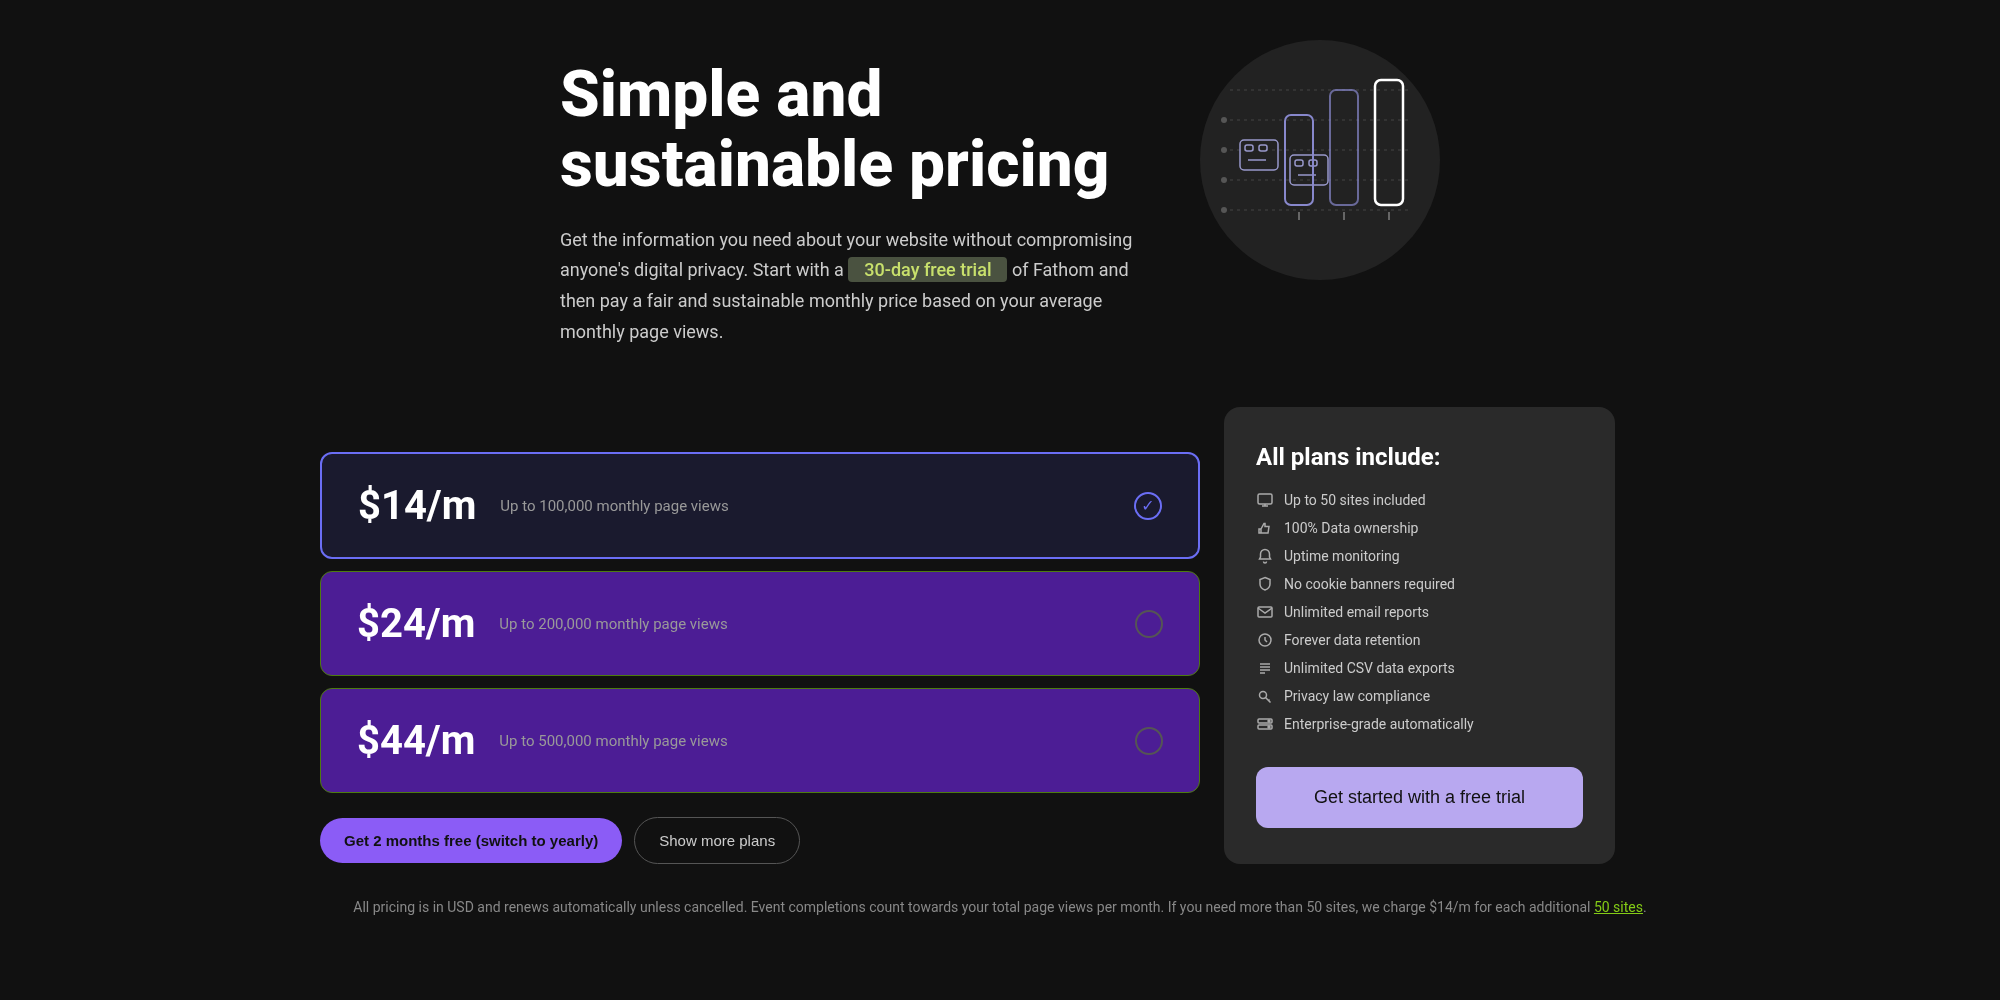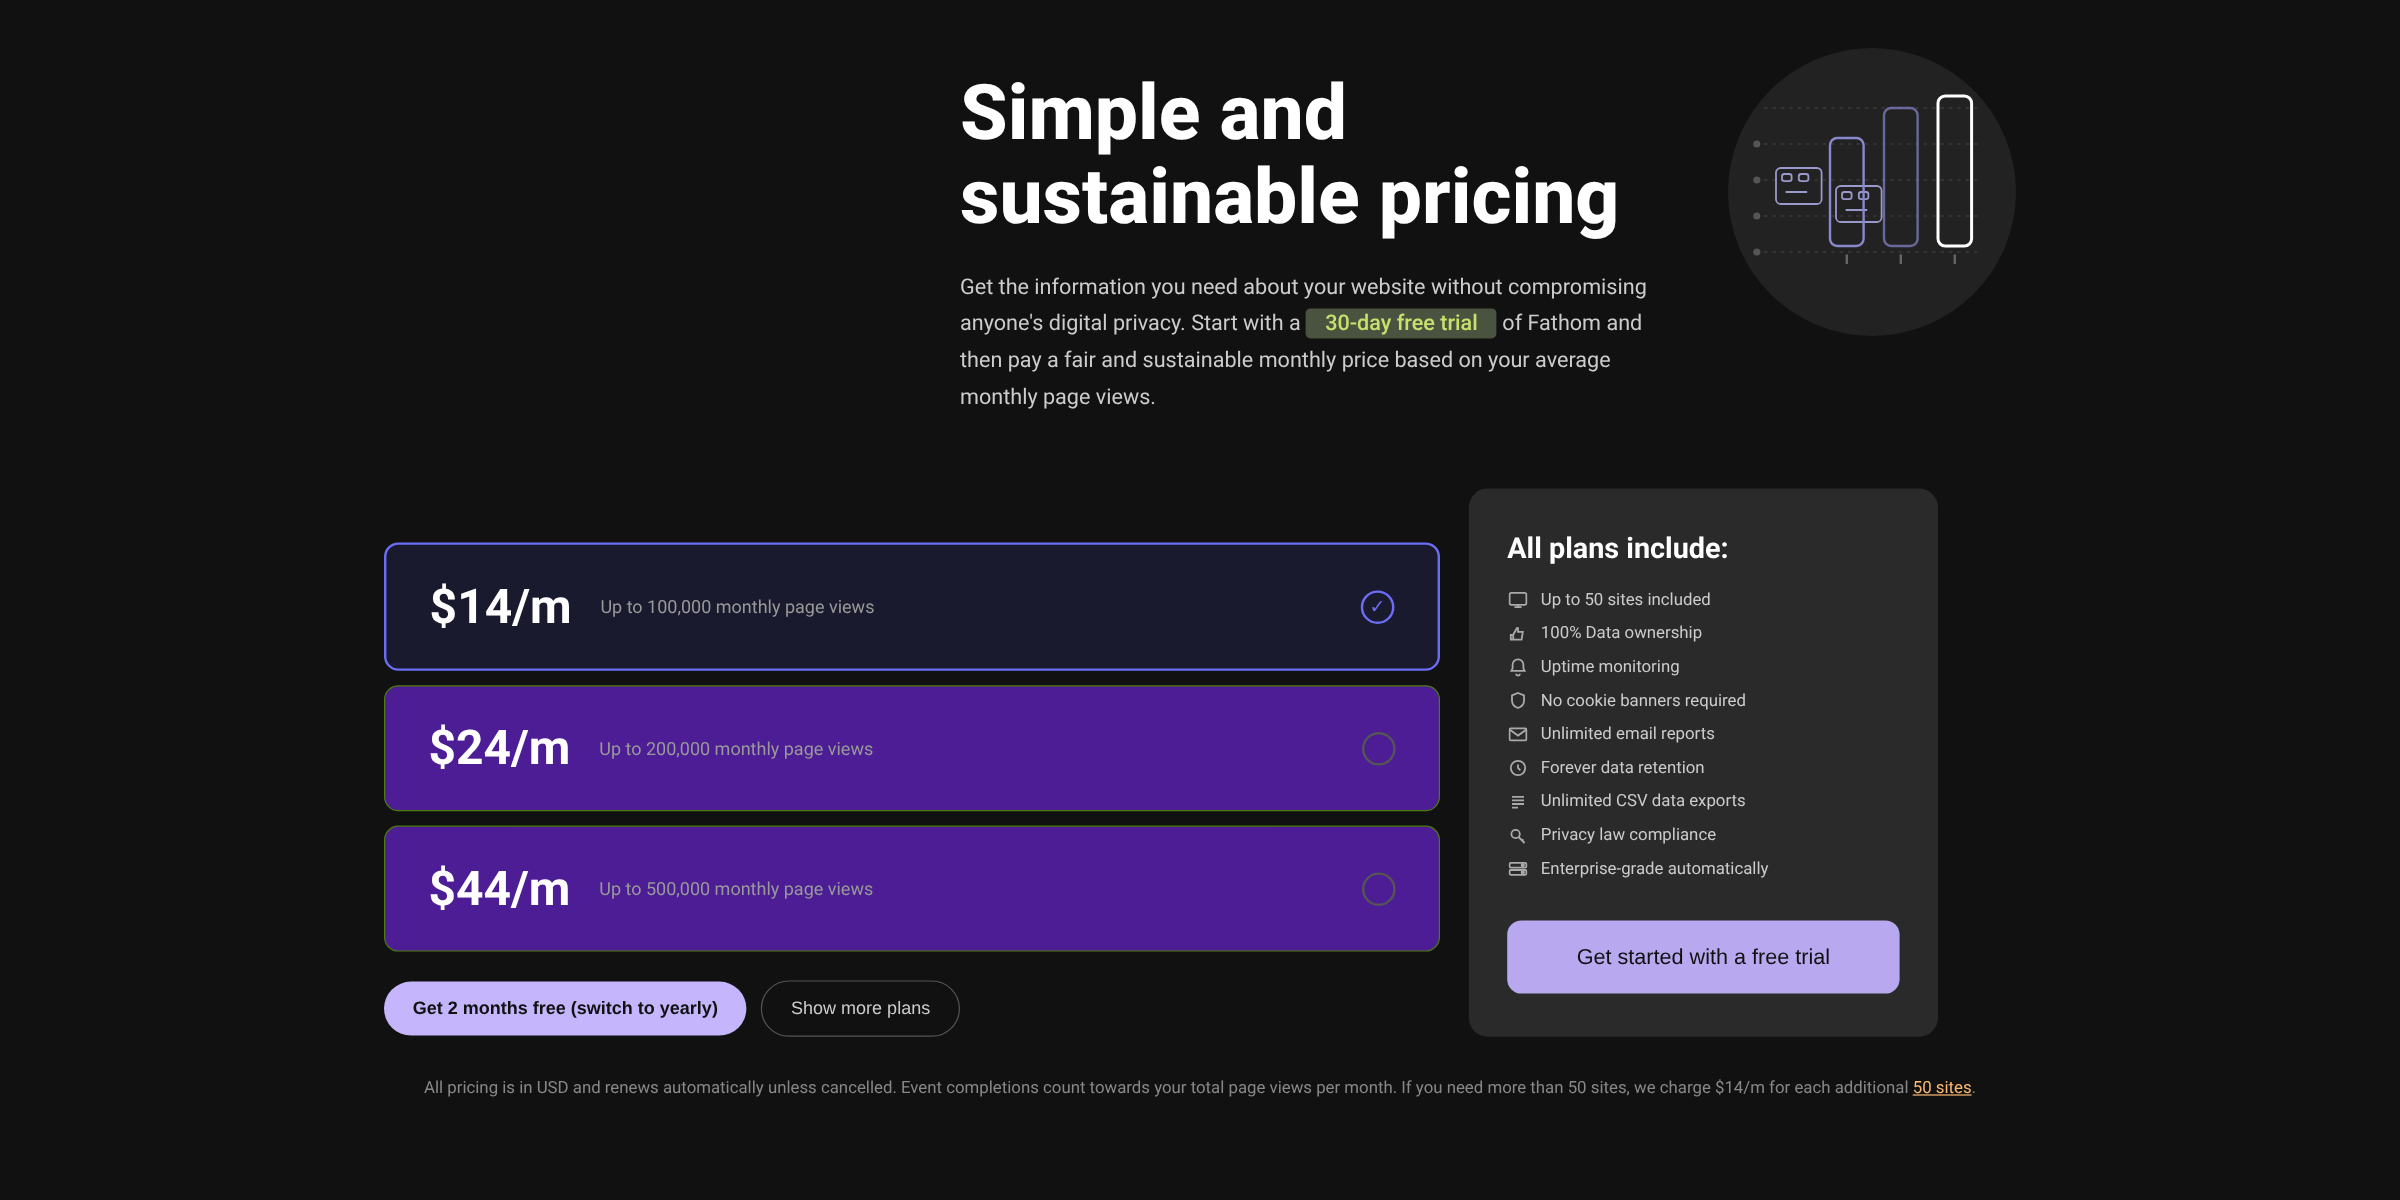--- a/index.html
+++ b/index.html
@@ -10,21 +10,21 @@
       min-height: 1000px;
       width: 2000px;
       overflow-x: hidden;
     }
     .page-wrapper {
       max-width: 2000px;
       padding: 60px 320px 40px 320px;
     }
     .hero-section {
       display: flex;
-      justify-content: flex-end;
+      justify-content: center;
       align-items: flex-start;
       margin-bottom: 60px;
     }
     .hero-text {
       max-width: 600px;
     }
     .hero-title {
       font-size: 64px;
       font-weight: 800;
       line-height: 1.1;
@@ -122,21 +122,21 @@
       font-size: 16px;
       color: #6b6ef5;
     }
     .plans-actions {
       display: flex;
       gap: 12px;
       margin-top: 24px;
       align-items: center;
     }
     .btn-yearly {
-      background-color: #c4b5fd;
+      background-color: #8b5cf6;
       color: #111111;
       border: none;
       border-radius: 24px;
       padding: 14px 24px;
       font-size: 15px;
       font-weight: 600;
       cursor: pointer;
       white-space: nowrap;
     }
     .btn-more-plans {
@@ -195,21 +195,21 @@
       transition: background-color 0.2s;
     }
     .footer-note {
       text-align: center;
       font-size: 14px;
       color: #888888;
       margin-top: 32px;
       line-height: 1.6;
     }
     .footer-note a {
-      color: #fdba74;
+      color: #84cc16;
       text-decoration: underline;
     }
     
     .chart-svg {
       width: 220px;
       height: 200px;
     }
   </style>
 </head>
 <body>

